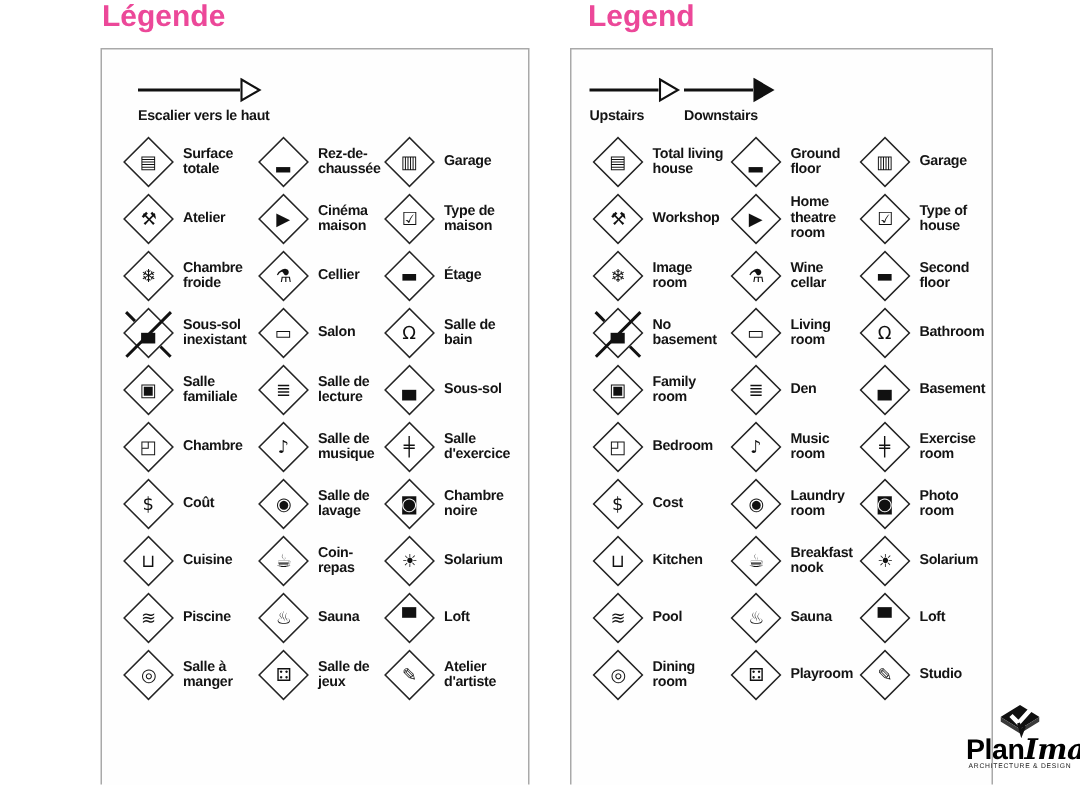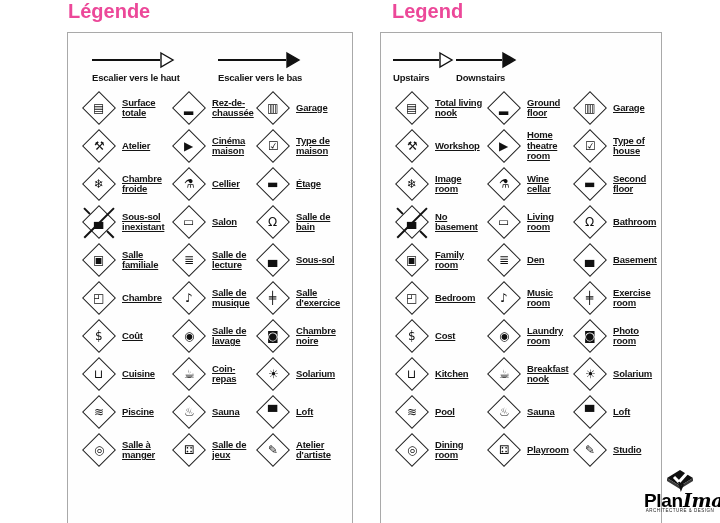--- a/index.html
+++ b/index.html
@@ -61,21 +61,21 @@
     font-family:"DejaVu Sans", sans-serif;
   }
   .crossed::before,.crossed::after{
     content:"";position:absolute;left:-2px;right:-2px;top:50%;height:1.7px;
     background:#111;
   }
   .crossed::before{transform:rotate(45deg);}
   .crossed::after{transform:rotate(-45deg);}
   .ilabel{
     flex:1;font-size:9.5px;line-height:10.5px;font-weight:700;
-    letter-spacing:-0.2px;color:#141414;text-decoration:underline;
+    letter-spacing:-0.2px;color:#141414;
   }
 
   
   .logo{
     position:absolute;left:644px;top:470px;width:72px;text-align:center;
   }
   .logo-mark{display:block;margin:0 auto 1px auto;}
   .wordmark{font-size:19px;line-height:13px;white-space:nowrap;}
   .wm-plan{font-weight:800;color:#000;letter-spacing:-0.3px;}
   .wm-image{
@@ -97,29 +97,20 @@
   <div class="arrows">
     <div class="arrow-group">
       <div class="arrow">
         <div class="shaft"></div>
         <svg width="15" height="18" viewBox="0 0 15 18">
             <polygon points="1,2 13,9 1,16" fill="#ffffff" stroke="#111111" stroke-width="1.4"></polygon>
           </svg>
       </div>
       <div class="arrow-label">Escalier vers le haut</div>
     </div>
-    <div class="arrow-group">
-      <div class="arrow">
-        <div class="shaft"></div>
-        <svg width="15" height="18" viewBox="0 0 15 18">
-            <polygon points="1,2 13,9 1,16" fill="#111111" stroke="#111111" stroke-width="1.4"></polygon>
-          </svg>
-      </div>
-      <div class="arrow-label">Escalier vers le bas</div>
-    </div>
   </div>
   <div class="grid">
       <div class="cell">
         <div class="dwrap">
           <div class="diamond">
             <span class="glyph">▤</span>
           </div>
         </div>
         <div class="ilabel">Surface totale</div>
       </div>
@@ -379,21 +370,21 @@
       <div class="arrow-label">Downstairs</div>
     </div>
   </div>
   <div class="grid">
       <div class="cell">
         <div class="dwrap">
           <div class="diamond">
             <span class="glyph">▤</span>
           </div>
         </div>
-        <div class="ilabel">Total living nook</div>
+        <div class="ilabel">Total living house</div>
       </div>
       <div class="cell">
         <div class="dwrap">
           <div class="diamond">
             <span class="glyph">▂</span>
           </div>
         </div>
         <div class="ilabel">Ground floor</div>
       </div>
       <div class="cell">

